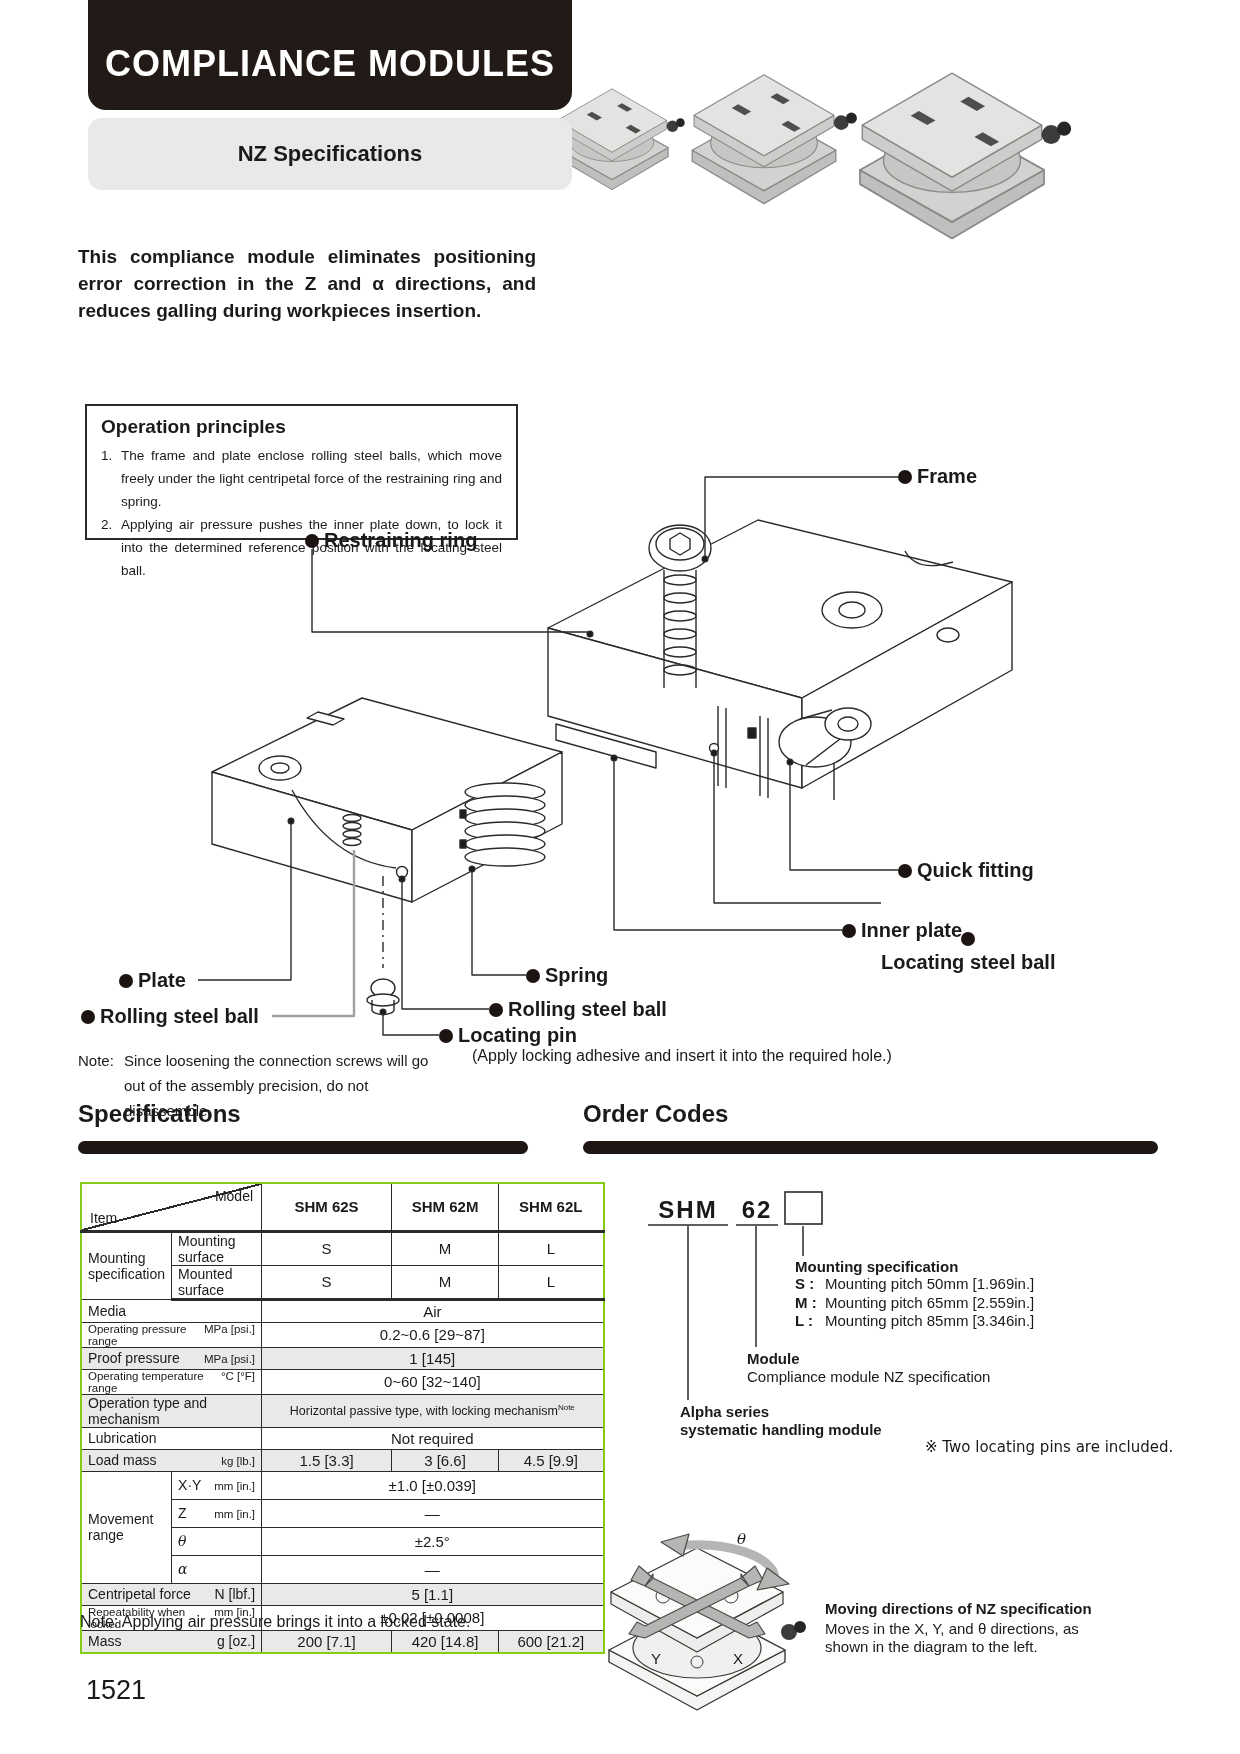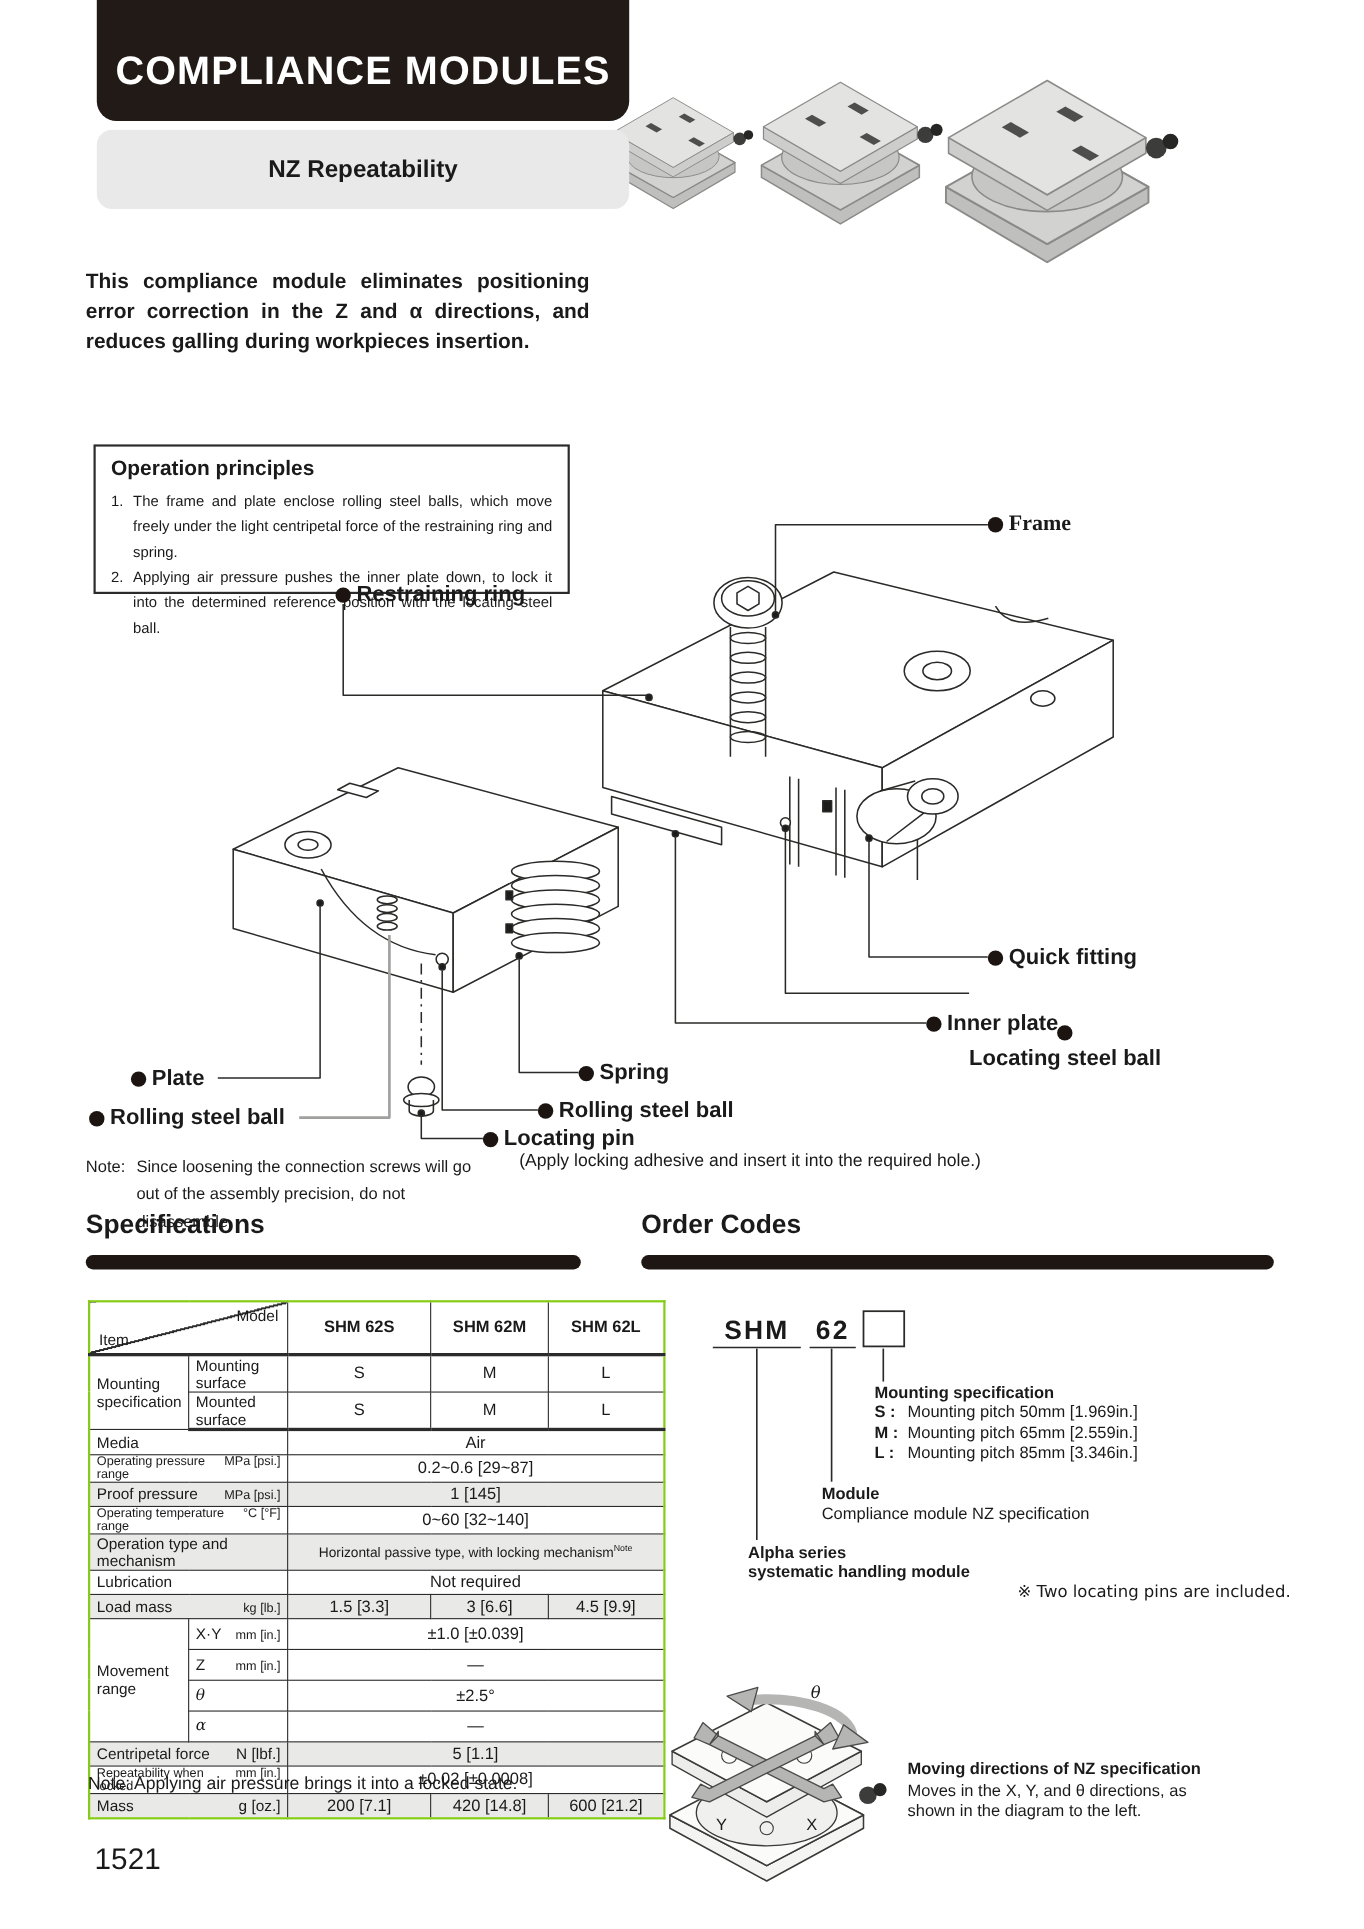--- a/index.html
+++ b/index.html
@@ -235,38 +235,38 @@
         <text x="36" y="46" font-size="15" fill="#1a1a1a">X</text>
         <text x="40" y="-74" font-size="15" font-style="italic" font-family="DejaVu Serif,serif" fill="#1a1a1a">θ</text>
       </g>
     </g>
   </svg>
 
   <div class="abs black-banner">
     <span>COMPLIANCE MODULES</span>
   </div>
   <div class="abs gray-banner">
-    <span>NZ Repeatability</span>
+    <span>NZ Specifications</span>
   </div>
 
   <div class="abs intro">This compliance module eliminates positioning error correction in the Z and α directions, and reduces galling during workpieces insertion.</div>
 
   <div class="abs op-box">
     <h3>Operation principles</h3>
     <div class="op-item">
       <span class="num">1.</span>
       <span class="txt">The frame and plate enclose rolling steel balls, which move freely under the light centripetal force of the restraining ring and spring.</span>
     </div>
     <div class="op-item">
       <span class="num">2.</span>
       <span class="txt">Applying air pressure pushes the inner plate down, to lock it into the determined reference position with the locating steel ball.</span>
     </div>
   </div>
 
-  <div class="callout" style="left:898px;top:465px;font-family:Liberation Serif, serif;">
+  <div class="callout" style="left:898px;top:465px;">
     <span class="dot"></span>
     <span>Frame</span>
   </div>
   <div class="callout" style="left:305px;top:529px;">
     <span class="dot"></span>
     <span>Restraining ring</span>
   </div>
   <div class="callout" style="left:898px;top:859px;">
     <span class="dot"></span>
     <span>Quick fitting</span>

